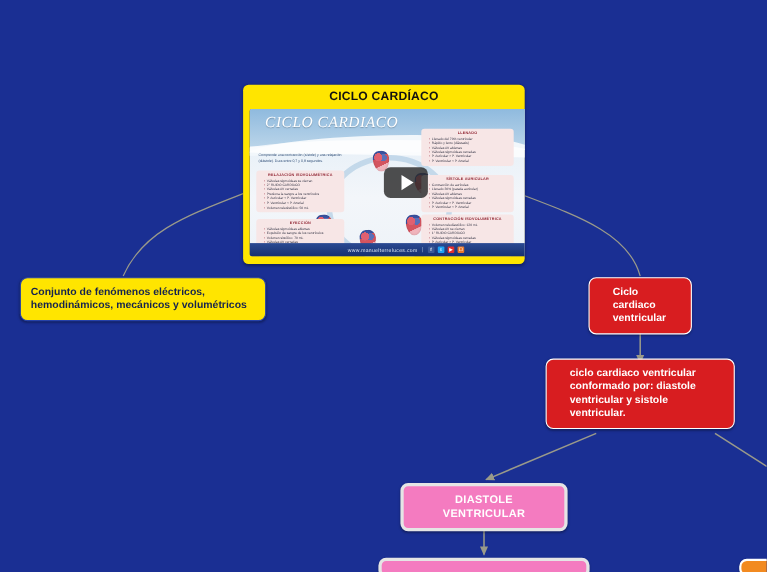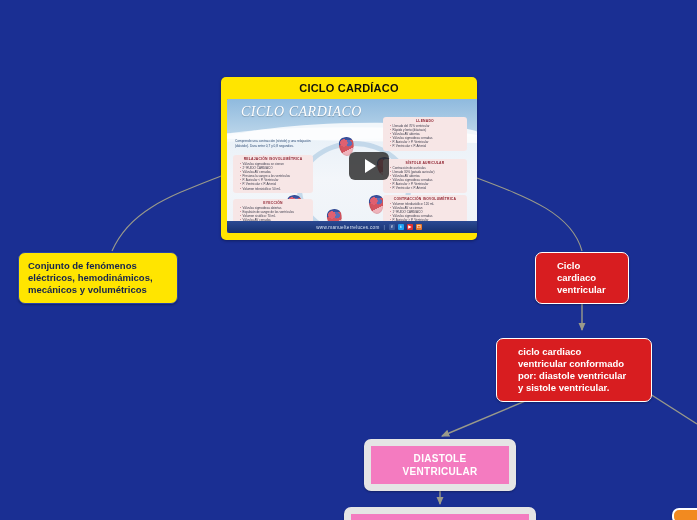--- a/index.html
+++ b/index.html
@@ -237,39 +237,39 @@
   .node-red {
     background: #d81d20;
     border: 1.5px solid #ffffff;
     color: #ffffff;
     font-size: 9.5px;
     line-height: 12px;
     padding: 7px 21px;
   }
   .node-pink {
     background: #f47bc0;
-    border: 7px solid #e5e5e5;
+    border: 3px solid #e5e5e5;
     color: #ffffff;
     font-size: 10px;
     line-height: 13px;
     padding: 6px 12px;
     text-align: center;
     letter-spacing: .3px;
   }
   .node-orange {
     background: #f28a20;
     border: 2px solid #ffffff;
     color: #ffffff;
     font-size: 10px;
     padding: 6px 10px;
   }
 
-  #node-definition      { left: 18px;  top: 252px; width: 160px; }
+  #node-definition      { left: 18px;  top: 252px; width: 224px; }
   #node-ciclo-vent      { left: 535px; top: 252px; width: 94px;  }
-  #node-conformado      { left: 496px; top: 338px; width: 156px; }
+  #node-conformado      { left: 496px; top: 326px; width: 172px; }
   #node-diastole        { left: 364px; top: 439px; width: 152px; }
   #node-sistole         { left: 344px; top: 507px; width: 192px; }
   #node-orange-partial  { left: 672px; top: 508px; width: 90px;  }
 </style>
 </head>
 <body>
 
 <div id="canvas">
 
   <svg id="connectors" viewBox="0 0 697 520" xmlns="http://www.w3.org/2000/svg">

